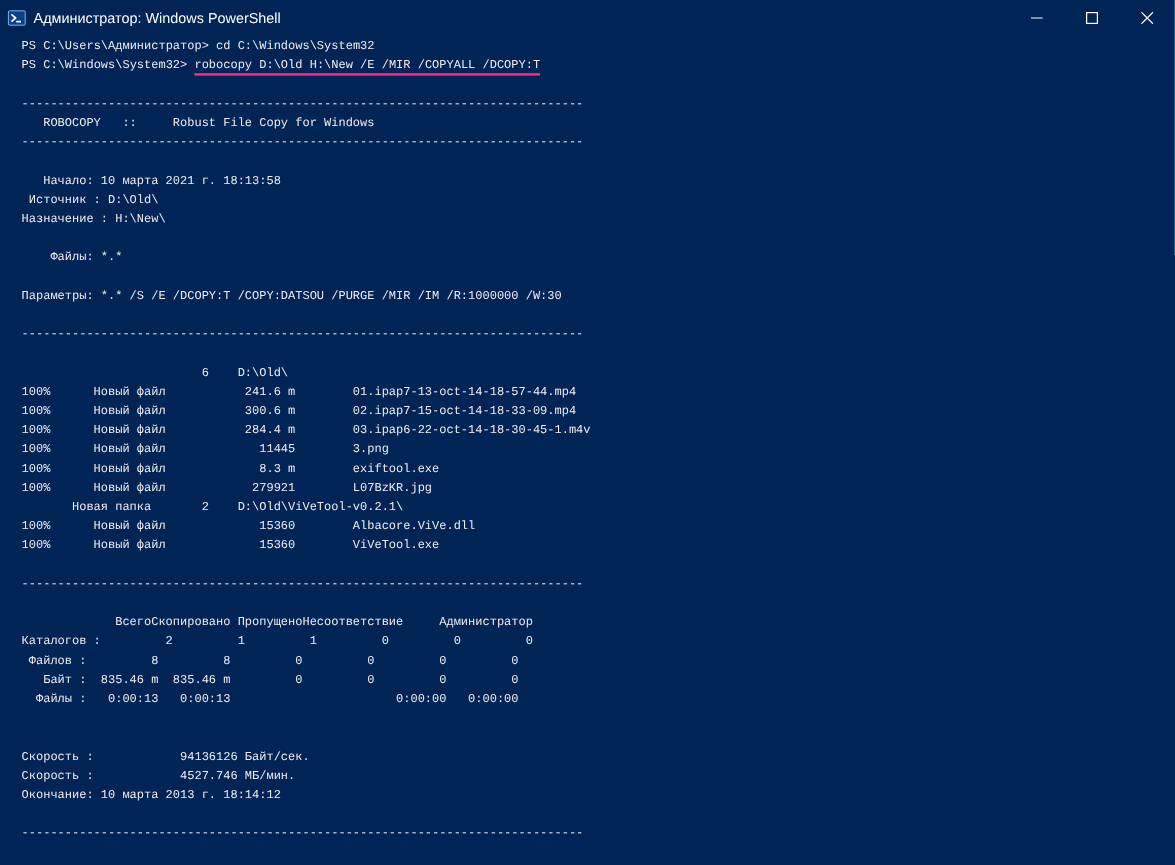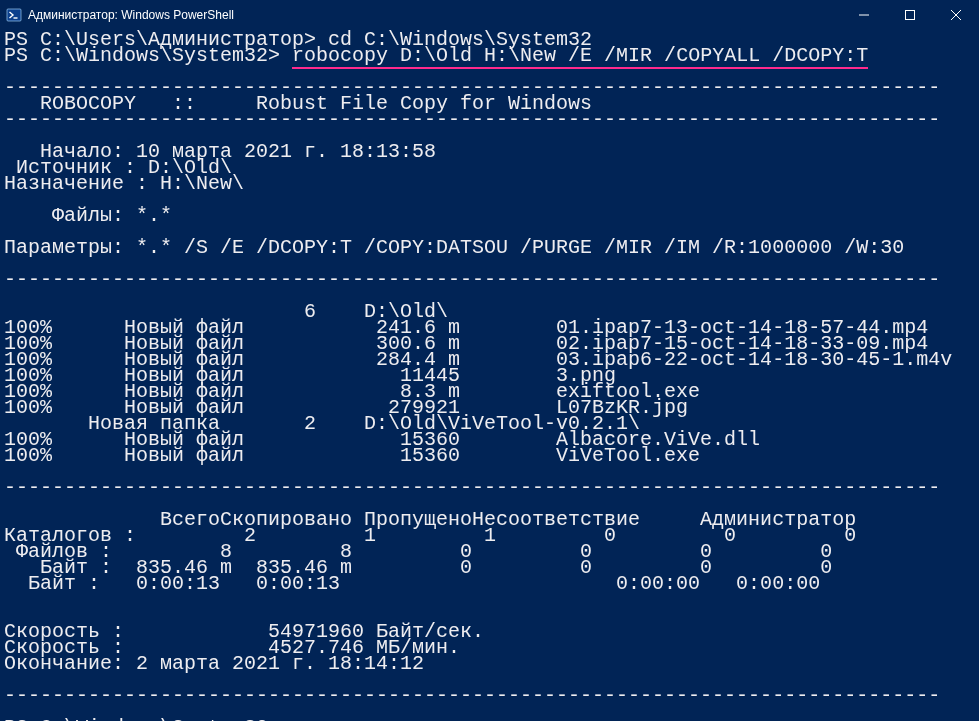--- a/index.html
+++ b/index.html
@@ -51,24 +51,24 @@
     align-items: center;
     justify-content: center;
     color: #fff;
     cursor: pointer;
   }
   .win-btn svg { stroke: #fff; fill: none; }
   .terminal {
     flex: 1;
     background: #012456;
     color: #eeedf0;
-    padding: 2px 4px;
+    padding: 2px 18px;
     line-height: 16px;
     white-space: pre;
-    font-size: 20px;
+    font-size: 10px;
     overflow: hidden;
   }
   .terminal .y { color: #eeedf0; }
   .underline {
     border-bottom: 2px solid #ff2a8d;
     padding-bottom: 0px;
   }
   pre { font-family: inherit; line-height: 16px; }
 </style>
 </head>
@@ -130,23 +130,23 @@
        Новая папка       2    D:\Old\ViVeTool-v0.2.1\
 100%      Новый файл             15360        Albacore.ViVe.dll
 100%      Новый файл             15360        ViVeTool.exe</span>
 
 <span>------------------------------------------------------------------------------</span>
 
 <span>             ВсегоСкопировано ПропущеноНесоответствие     Администратор</span>
 <span>Каталогов :         2         1         1         0         0         0</span>
 <span> Файлов :         8         8         0         0         0         0</span>
 <span>   Байт :  835.46 m  835.46 m         0         0         0         0</span>
-<span>  Байт :   0:00:13   0:00:13                       0:00:00   0:00:00</span>
+<span>  Файлы :   0:00:13   0:00:13                       0:00:00   0:00:00</span>
 
 
-<span>Скорость :            54971960 Байт/сек.</span>
+<span>Скорость :            94136126 Байт/сек.</span>
 <span>Скорость :            4527.746 МБ/мин.</span>
-<span>Окончание: 2 марта 2021 г. 18:14:12</span>
+<span>Окончание: 10 марта 2013 г. 18:14:12</span>
 
 <span>------------------------------------------------------------------------------</span>
 
 <span>PS </span><span>C:\Windows\System32&gt; </span></pre></div>
 </div>
 
 </body></html>

